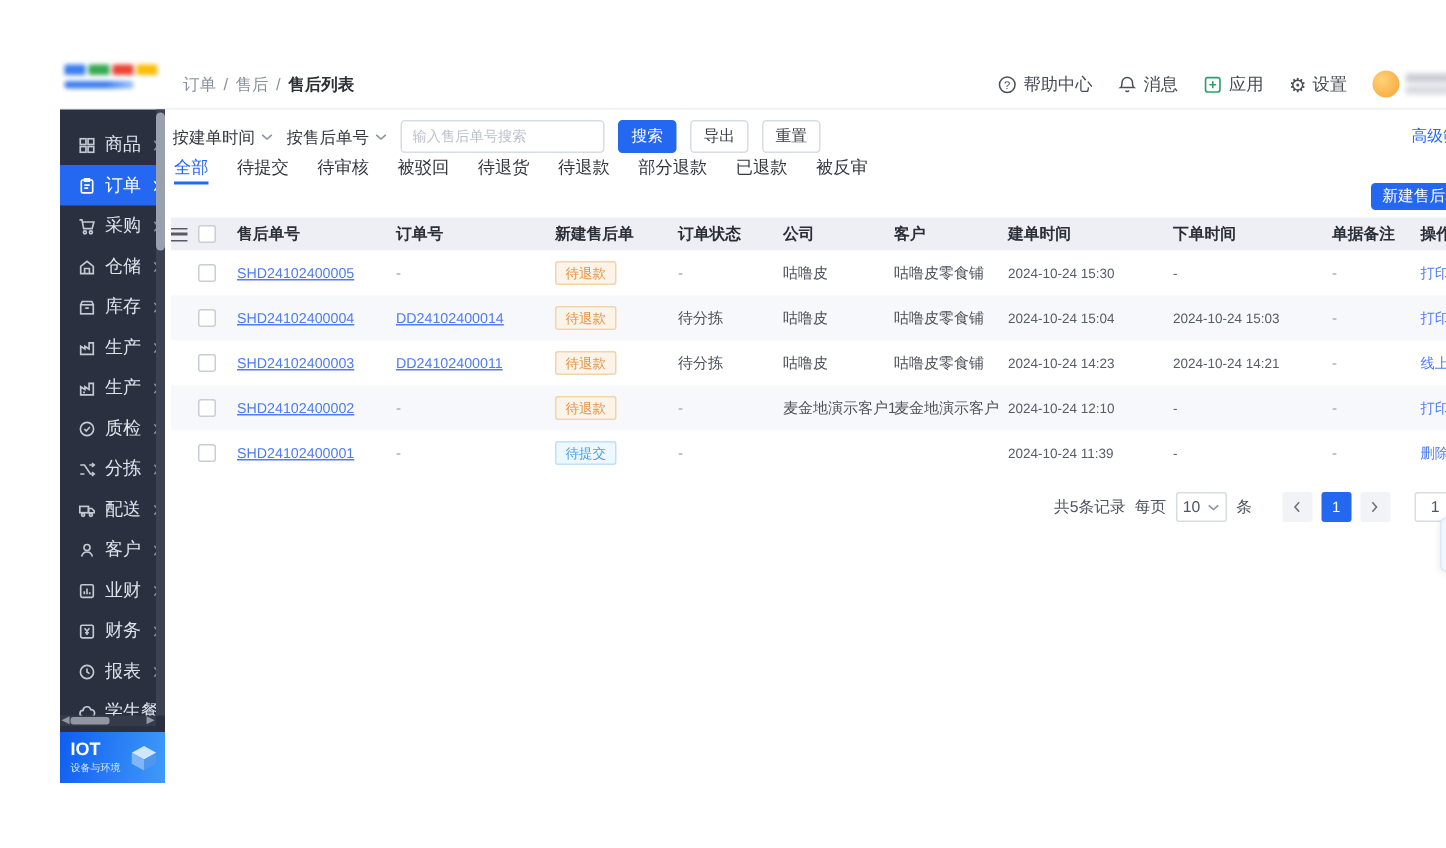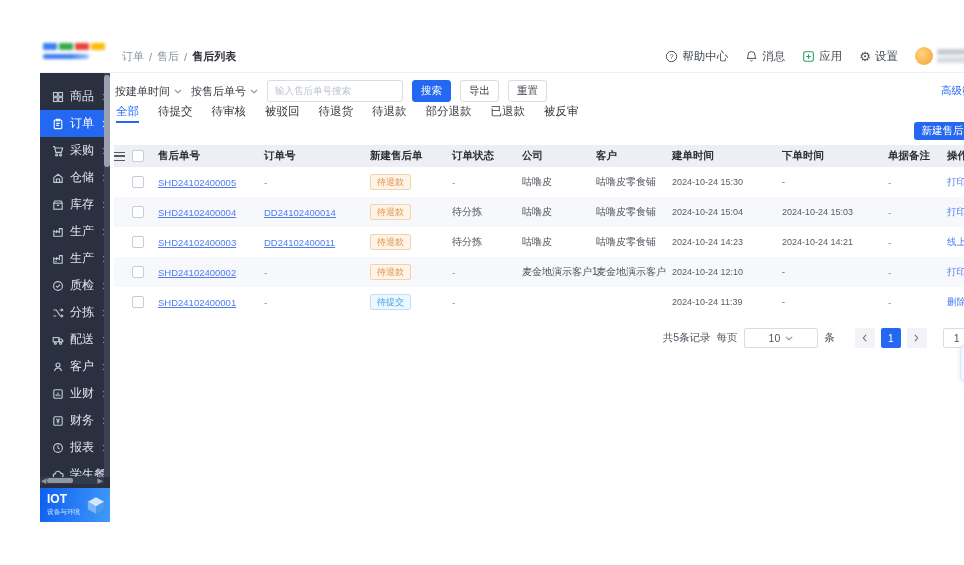--- a/index.html
+++ b/index.html
@@ -80,21 +80,21 @@
   a.link{color:var(--link);font-size:9.5px;text-decoration:underline;cursor:pointer;}
   .muted{color:var(--muted);}
   .dt{font-size:9px;color:#565c66;}
   .badge{font-size:9px;padding:1.5px 6px;border-radius:2px;border:1px solid;line-height:1.2;}
   .badge.warn{color:var(--warn);border-color:#f2d4ab;background:#fdf4e9;}
   .badge.info{color:var(--info);border-color:#bfe0f8;background:#edf7fe;}
   .action-link{color:var(--link);font-size:9.5px;cursor:pointer;margin-right:5px;text-decoration:none;}
 
   
   .pagination{position:absolute;right:8px;top:254px;display:flex;align-items:center;gap:6px;font-size:10.5px;color:#4e5560;}
-  .psel{display:flex;align-items:center;gap:5px;border:1px solid #d8dce3;border-radius:2px;height:20px;padding:0 24px;cursor:pointer;}
+  .psel{display:flex;align-items:center;gap:5px;border:1px solid #d8dce3;border-radius:2px;height:20px;padding:0 4px;cursor:pointer;}
   .pg{min-width:20px;height:20px;display:flex;align-items:center;justify-content:center;border-radius:2px;
       background:#f2f3f6;color:#6a707a;font-size:10px;cursor:pointer;}
   .pg.active{background:var(--accent);color:#fff;}
   input.jmp{width:28px;height:20px;border:1px solid #d8dce3;border-radius:2px;text-align:center;font-size:10.5px;color:#4e5560;outline:none;font-family:inherit;}
   .gap1{width:8px;} .gap2{width:4px;}
 
   
   .float-task{position:absolute;right:2px;top:345px;width:42px;padding:4px 0 3px;background:#f3f7ff;border:1px solid #dbe6ff;
               border-radius:4px;display:flex;flex-direction:column;align-items:center;gap:2px;color:var(--accent);
               font-size:9px;cursor:pointer;box-shadow:0 1px 4px rgba(31,56,88,.12);}

